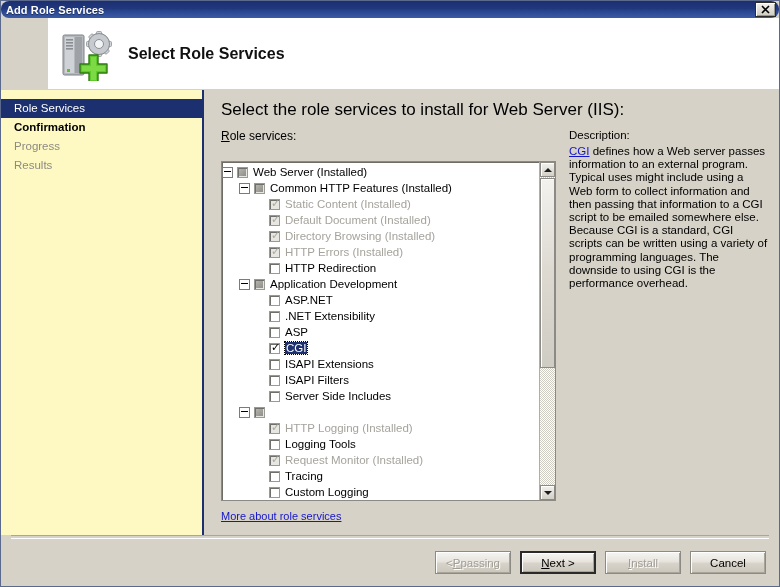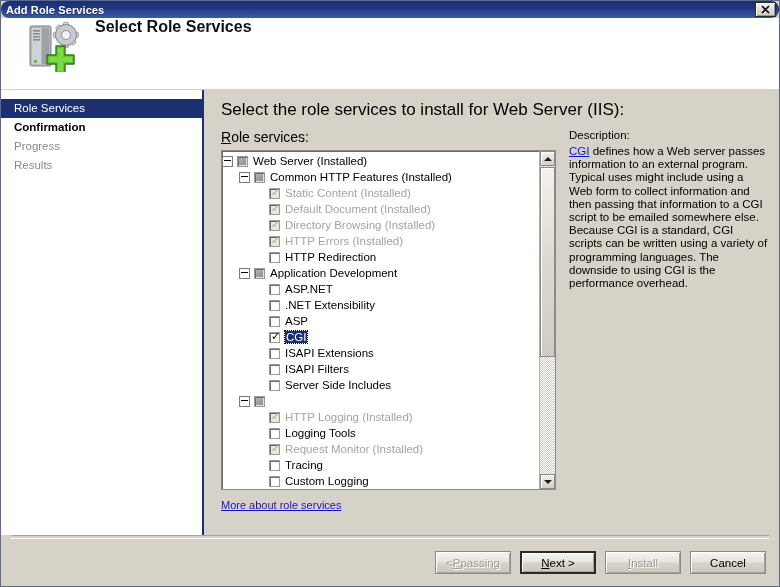--- a/index.html
+++ b/index.html
@@ -52,43 +52,44 @@
     font-size: 10px; font-weight: bold; line-height: 1;
     color: #000; cursor: pointer;
     font-family: "Liberation Sans", sans-serif;
     margin-right: 1px;
   }
 
   
   .header {
     flex: 0 0 71px;
     background: #ffffff;
-    display: flex; align-items: flex-start;
-    padding-left: 24px;
+    display: flex; align-items: center;
+    padding-left: 10px;
     border-bottom: 1px solid #d6d2c8;
     position: relative;
+    margin-left: 47px;
   }
   .header-icon { width: 54px; height: 54px; flex: 0 0 54px; position: relative; }
   .header-title {
     font-size: 16px; font-weight: bold; color: #111111;
     margin-left: 16px;
   }
 
   
   .body {
     flex: 1 1 auto;
     display: flex;
     background: #d6d2c8;
     min-height: 0;
   }
 
   
   .sidebar {
     flex: 0 0 203px;
-    background: #ffffff;
+    background: #fef9c3;
     border-right: 2px solid #1c2f6e;
     padding-top: 9px;
     box-sizing: border-box;
   }
   .side-item {
     height: 19px;
     line-height: 19px;
     padding-left: 13px;
     font-size: 11.5px;
     white-space: nowrap;
@@ -112,21 +113,21 @@
   }
   .intro {
     font-size: 17px; color: #000;
     margin: 0 0 9px 0;
   }
   .cols { display: flex; flex: 1 1 auto; min-height: 0; }
   .col-left { flex: 1 1 auto; display: flex; flex-direction: column; min-width:0; }
   .col-right { flex: 0 0 200px; margin-left: 13px; }
 
   .field-label {
-    font-size: 14px; margin-bottom: 5px; color:#000;
+    font-size: 12px; margin-bottom: 18px; color:#000;
   }
   .underline-char { text-decoration: underline; }
 
   
   .listbox {
     position: relative;
     flex: 0 0 340px;
     background: #ffffff;
     border: 1px solid #8c8a84;
     box-shadow: inset 1px 1px 0 #6e6c66;

